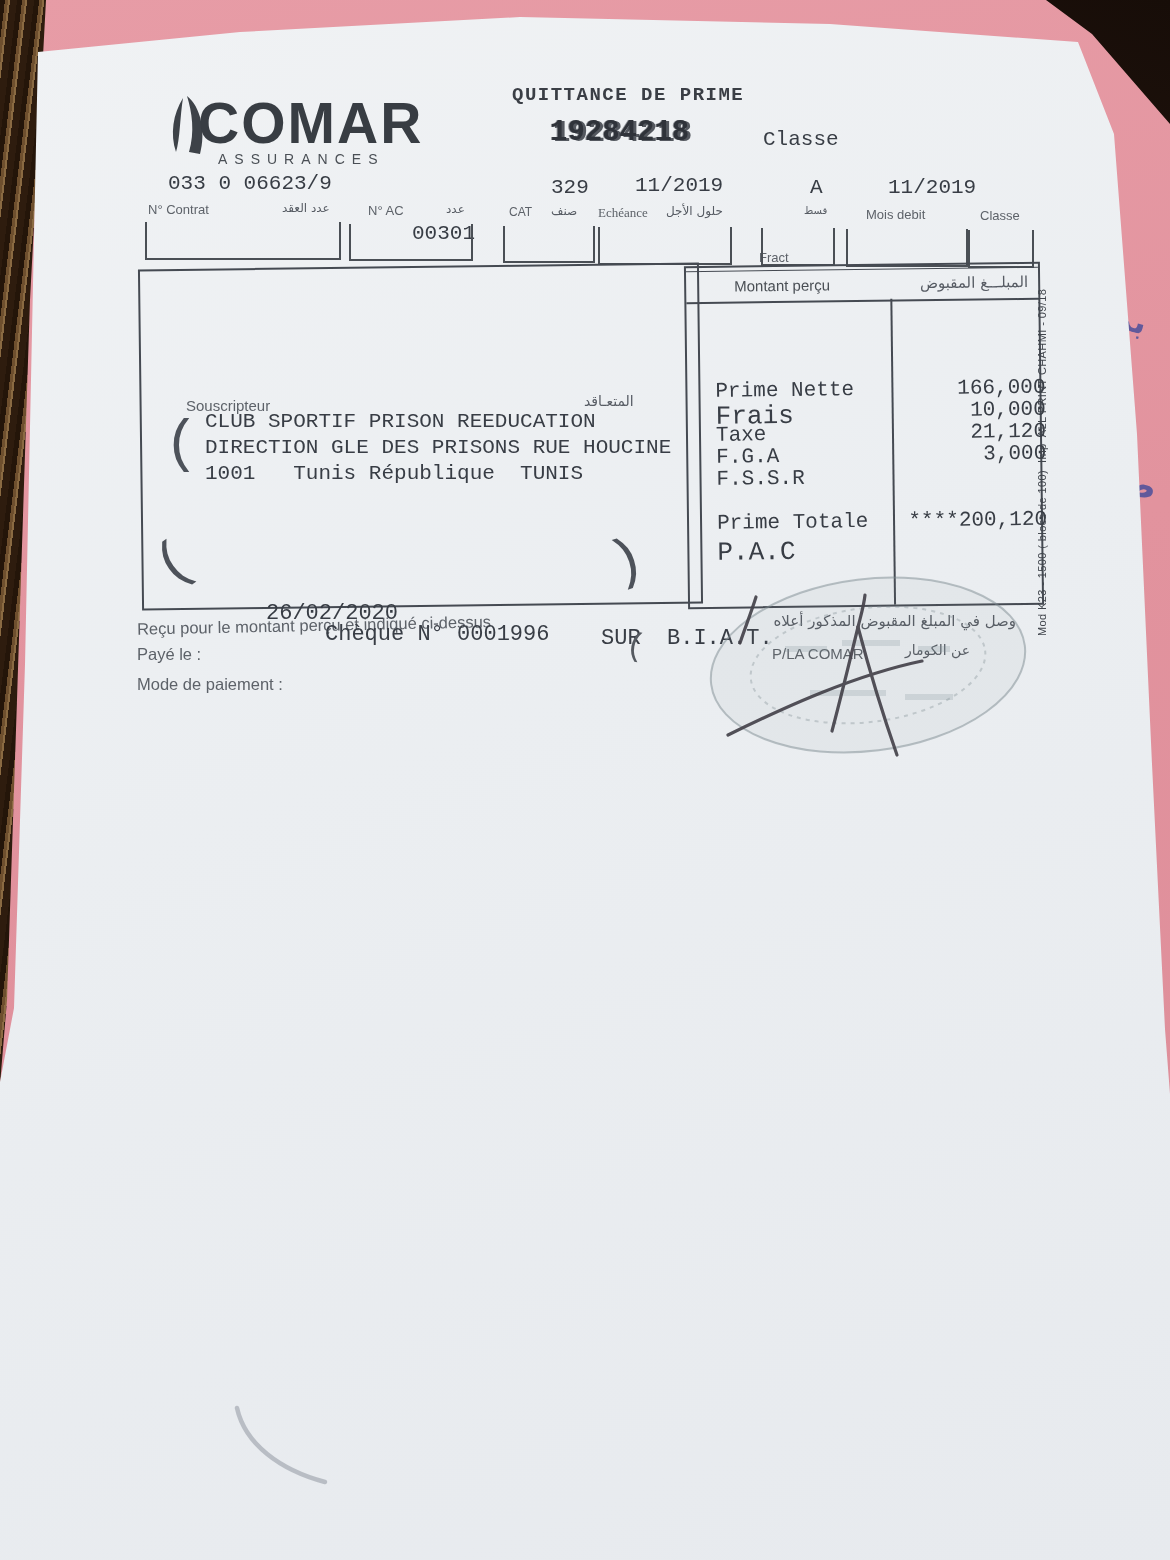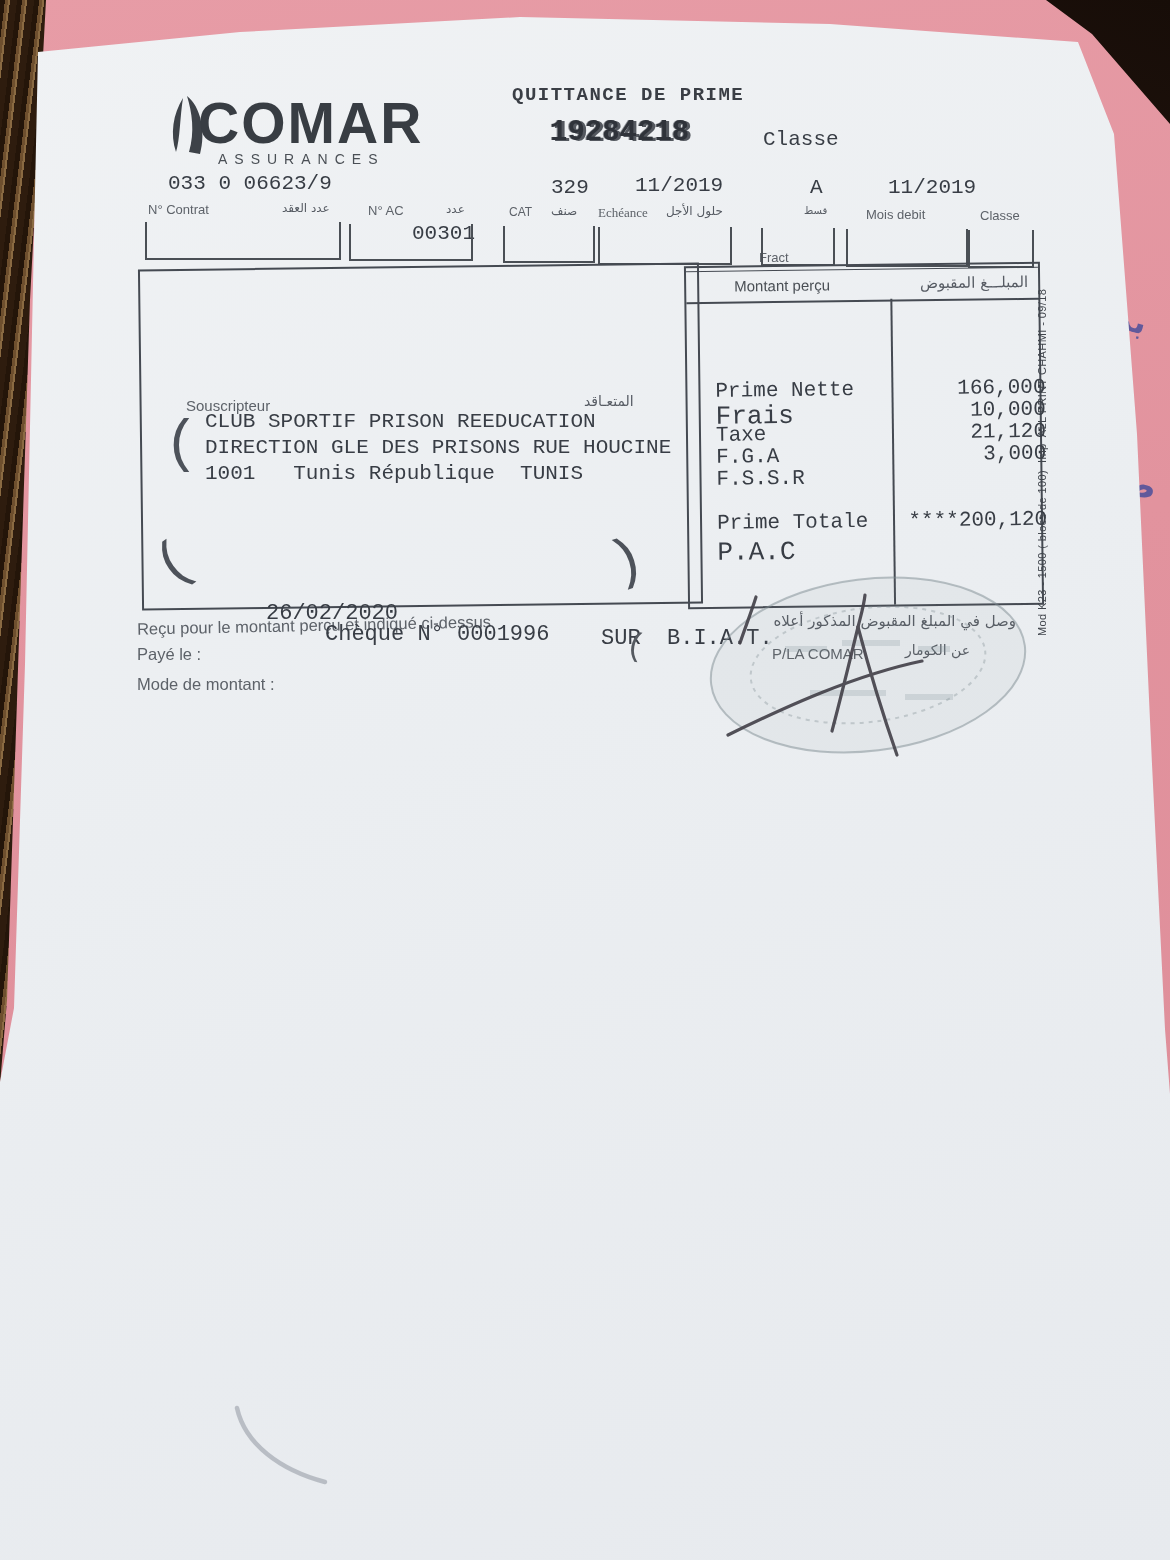--- a/index.html
+++ b/index.html
@@ -135,21 +135,21 @@
   <div class="abs vref" style="left:1036px;top:252px;height:380px;">Mod K23 - 1500 ( blocs de 100)  Imp  ALL PRINT CHAHMI - 09/18</div>
 
   <div class="abs print" style="left:137px;top:612px;font-size:16.5px;transform:rotate(-1.2deg);">Reçu pour le montant perçu et indiqué ci-dessus</div>
   <div class="abs mono" style="left:266px;top:597px;font-size:22px;">26/02/2020</div>
   <div class="abs mono" style="left:325px;top:618px;font-size:22px;">Chèque N° 0001996</div>
   <div class="abs mono" style="left:601px;top:622px;font-size:22px;">SUR  B.I.A.T.</div>
   <div class="abs print" style="left:772px;top:641px;font-size:15px;">P/LA COMAR</div>
   <div class="abs ar" style="left:778px;top:608px;width:238px;text-align:right;font-size:15px;">وصل في المبلغ المقبوض المذكور أعلاه</div>
   <div class="abs ar" style="left:890px;top:638px;width:80px;text-align:right;font-size:14px;">عن الكومار</div>
   <div class="abs print" style="left:137px;top:641px;font-size:16.5px;">Payé le :</div>
-  <div class="abs print" style="left:137px;top:671px;font-size:16.5px;">Mode de montant :</div>
+  <div class="abs print" style="left:137px;top:671px;font-size:16.5px;">Mode de paiement :</div>
   <div class="abs window-mark" style="left:626px;top:624px;font-size:32px;transform:rotate(10deg);color:#555a61;">(</div>
 
   <div class="abs" style="left:690px;top:553px;width:365px;height:215px;">
     <svg width="365" height="215" viewBox="0 0 365 215">
       <g transform="rotate(-7 178 108)">
         <ellipse cx="178" cy="108" rx="158" ry="86" fill="rgba(125,145,148,0.07)" stroke="rgba(125,140,145,0.5)" stroke-width="2"></ellipse>
         <ellipse cx="178" cy="108" rx="118" ry="57" fill="none" stroke="rgba(125,140,145,0.35)" stroke-width="2" stroke-dasharray="4 5"></ellipse>
       </g>
       <g stroke="rgba(125,145,150,0.28)" stroke-width="6" opacity="0.8">
         <path d="M95 92 h 42"></path>

